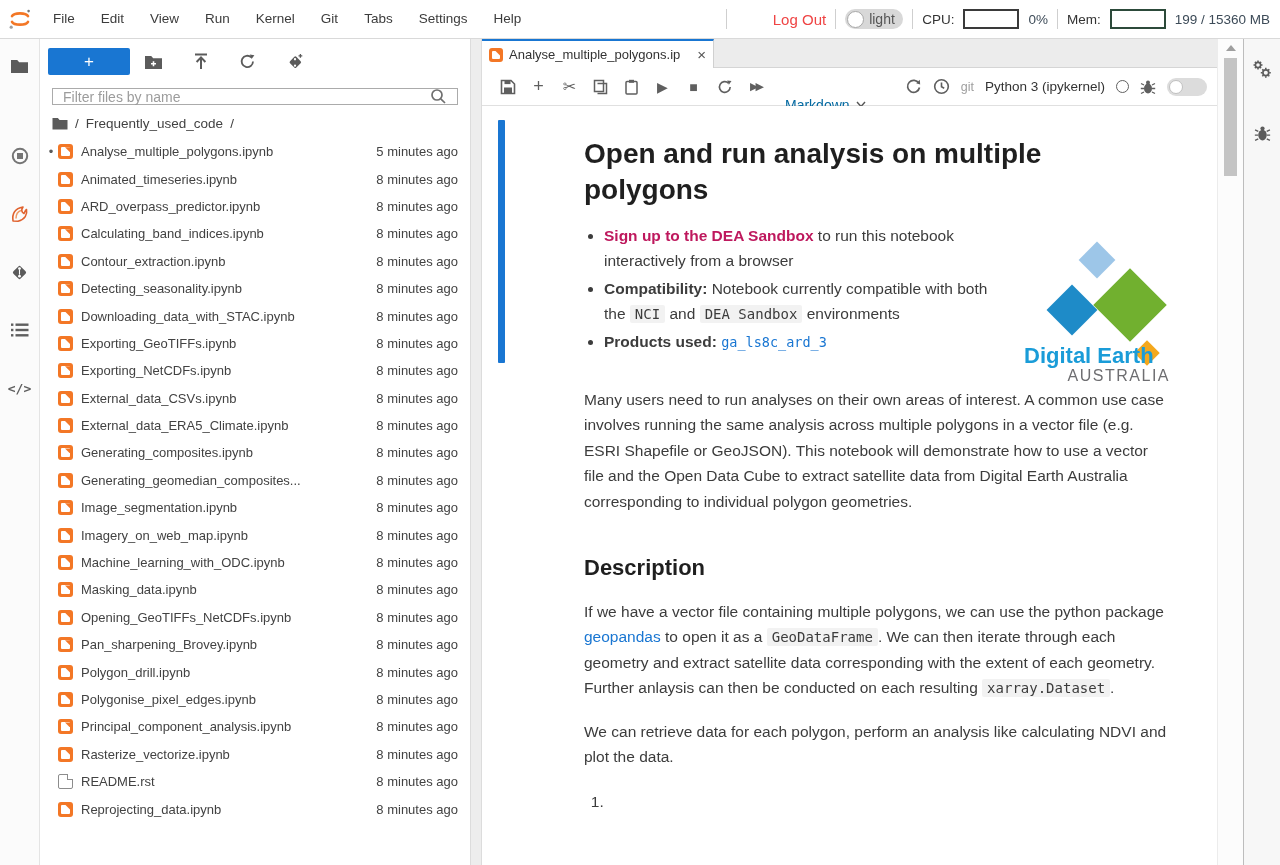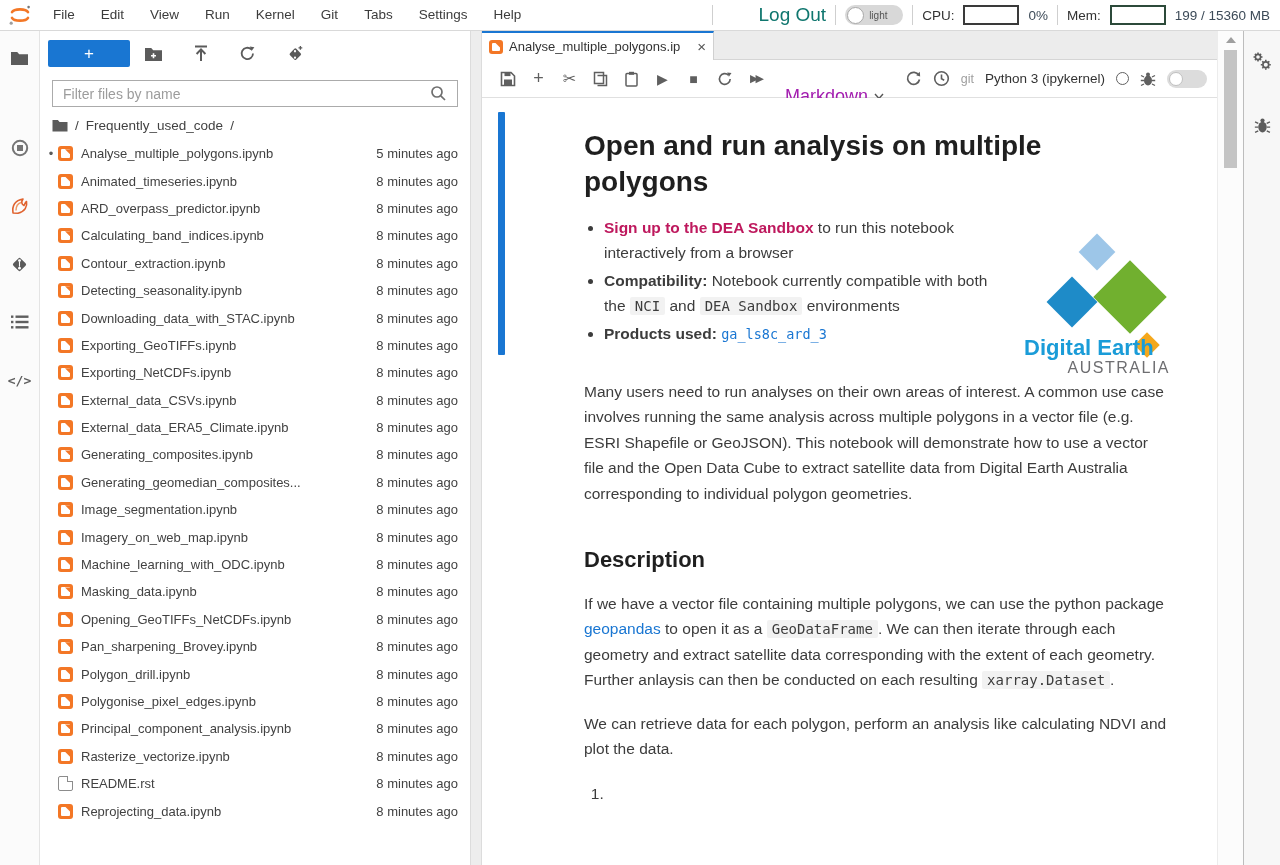--- a/index.html
+++ b/index.html
@@ -1,32 +1,32 @@
 <!DOCTYPE html>
 <html><head>
 <meta charset="utf-8">
 <style>
   * { box-sizing: border-box; margin: 0; padding: 0; }
   html,body { width:1280px; height:865px; overflow:hidden; background:#fff;
               font-family:"Liberation Sans", sans-serif; }
 
   
-  .topbar { height:31px; display:flex; align-items:center; background:#fff;
+  .topbar { height:39px; display:flex; align-items:center; background:#fff;
             border-bottom:1px solid #d9d9d9; }
   .jlogo { width:24px; height:22px; margin:0 8px 0 8px; flex:none; }
   .menus { display:flex; list-style:none; }
   .menus li { padding:0 13px; font-size:13.5px; color:#3c3c3c; line-height:30px; cursor:default; }
   .top-right { margin-left:auto; display:flex; align-items:center; gap:9px; padding-right:10px; }
   .vsep { width:1px; height:20px; background:#cfcfcf; }
-  .logout { color:#0f766e; font-size:19px;margin-left:37px; }
+  .logout { color:#ef4444; font-size:15px;margin-left:37px; }
   .toggle { width:58px; height:20px; border-radius:10px; background:#d8d8d8;
             display:flex; align-items:center; }
   .toggle .knob { width:17px; height:17px; border-radius:50%; background:#fff;
                   border:1px solid #a8a8a8; margin-left:2px; }
-  .toggle .tlabel { font-size:10px; color:#555; margin-left:5px;text-align:center; }
+  .toggle .tlabel { font-size:14px; color:#555; margin-left:5px;text-align:center; }
   .metric-label { font-size:13.5px; color:#333; }
   .metric-box { width:56px; height:20px; background:#fff; border:2px solid #3a3a3a; }
   .metric-box.mem { border-color:#2c4a3a; }
   .metric-val { font-size:13.5px; color:#3d4b58; }
 
   
   .main { display:flex; height:834px; }
 
   
   .leftstrip { width:40px; flex:none; background:#fbfbfb; border-right:1px solid #e4e4e4;
@@ -36,21 +36,21 @@
   .strip-icon.gap { margin-top:52px; }
   .strip-icon.sp { margin-top:20px; }
   .code-glyph { font-family:"DejaVu Sans Mono", monospace; font-size:13px; font-weight:bold; color:#5f5f5f; }
 
   
   .filebrowser { width:430px; flex:none; background:#fff; display:flex; flex-direction:column; }
   .fb-toolbar { display:flex; align-items:center; padding:9px 12px 5px 8px; }
   .newbtn { width:82px; height:27px; background:#1976d2; border-radius:2px; color:#fff;
             font-size:17px; display:flex; align-items:center; justify-content:center; }
   .fb-tool { width:47px; height:27px; display:flex; align-items:center; justify-content:center; color:#5f5f5f; }
-  .fb-filter { margin:8px 12px 0 12px; height:27px; border:1px solid #ababab; background:#fff;
+  .fb-filter { margin:8px 12px 0 12px; height:17px; border:1px solid #ababab; background:#fff;
                display:flex; align-items:center; padding:0 10px; }
   .fb-filter .ph { font-size:14px; color:#9c9c9c; }
   .fb-filter svg { margin-left:auto; }
   .fb-crumb { display:flex; align-items:center; gap:7px; padding:11px 14px 7px 12px;
               font-size:13.5px; color:#424242; }
   .fb-header { display:flex; align-items:stretch; height:28px; margin-top:3px;
                border-top:1px solid #e0e0e0; border-bottom:1px solid #e0e0e0;
                font-size:13px; font-weight:bold; color:#424242; }
   .fb-header .hname { flex:1; display:flex; align-items:center; padding-left:10px; }
   .fb-header .sort { margin-left:auto; margin-right:10px; font-size:9px; color:#6d6d6d; }
@@ -83,21 +83,21 @@
          display:flex; align-items:center; gap:6px; padding:0 7px; background:#fff;
          border-top:2px solid #1976d2; border-right:1px solid #d0d0d0; font-size:13px; color:#333; }
   .tab .file-icon { margin:0; width:14px; height:14px; }
   .tab-title { white-space:nowrap; overflow:hidden; max-width:180px; }
   .tab-close { margin-left:auto; color:#555; font-size:15px; line-height:1; }
   .nbtoolbar { height:38px; flex:none; display:flex; align-items:center;
                border-bottom:1px solid #e0e0e0; padding:0 10px; }
   .tbtn { width:31px; height:26px; display:flex; align-items:center; justify-content:center;
           color:#5f5f5f; font-size:13px; }
   .tbtn.glyph { font-size:14px; }
-  .celltype { margin-left:14px; display:flex; align-items:center; gap:6px; font-size:18px; color:#a21caf;margin-top:36px; }
+  .celltype { margin-left:14px; display:flex; align-items:center; gap:6px; font-size:14px; color:#0369a1;margin-top:36px; }
   .tb-right { margin-left:auto; display:flex; align-items:center; gap:11px; }
   .gitlabel { font-size:12.5px; color:#9e9e9e; }
   .kernelname { font-size:13.5px; color:#333; }
   .kstatus { width:13px; height:13px; border:1.5px solid #616161; border-radius:50%; }
   .tb-toggle { width:40px; height:18px; border-radius:9px; background:#dcdcdc; display:flex; align-items:center; }
   .tb-toggle .knob { width:14px; height:14px; border-radius:50%; background:#fff; margin-left:2px;
                      border:1px solid #c0c0c0; }
 
   .nbmain { flex:1; position:relative; overflow:hidden; background:#fff; }
   .cellbar { position:absolute; left:16px; top:14px; width:7px; height:243px;

